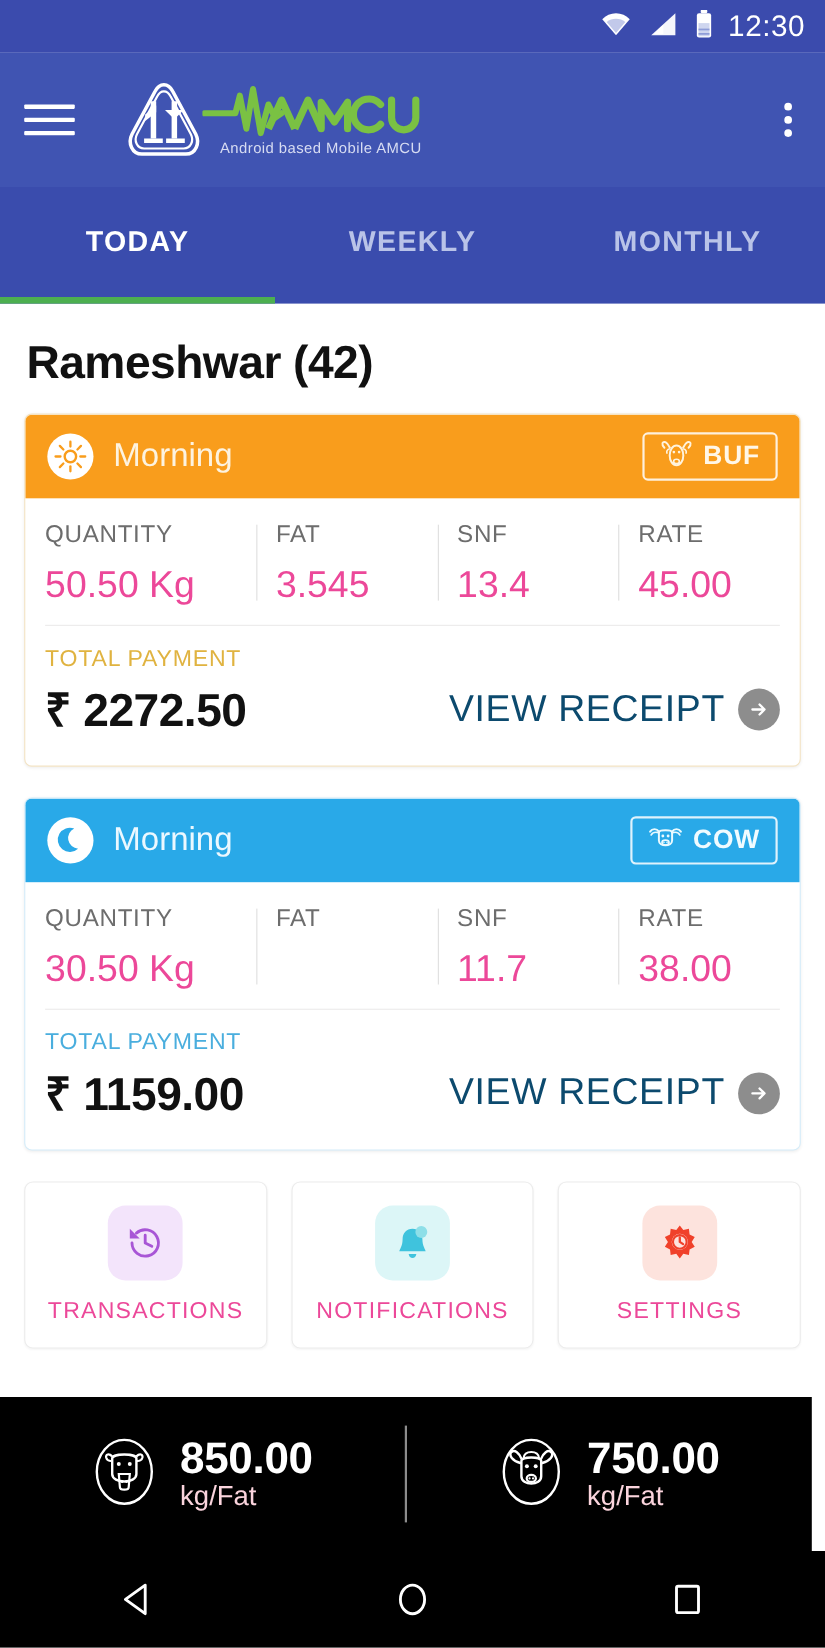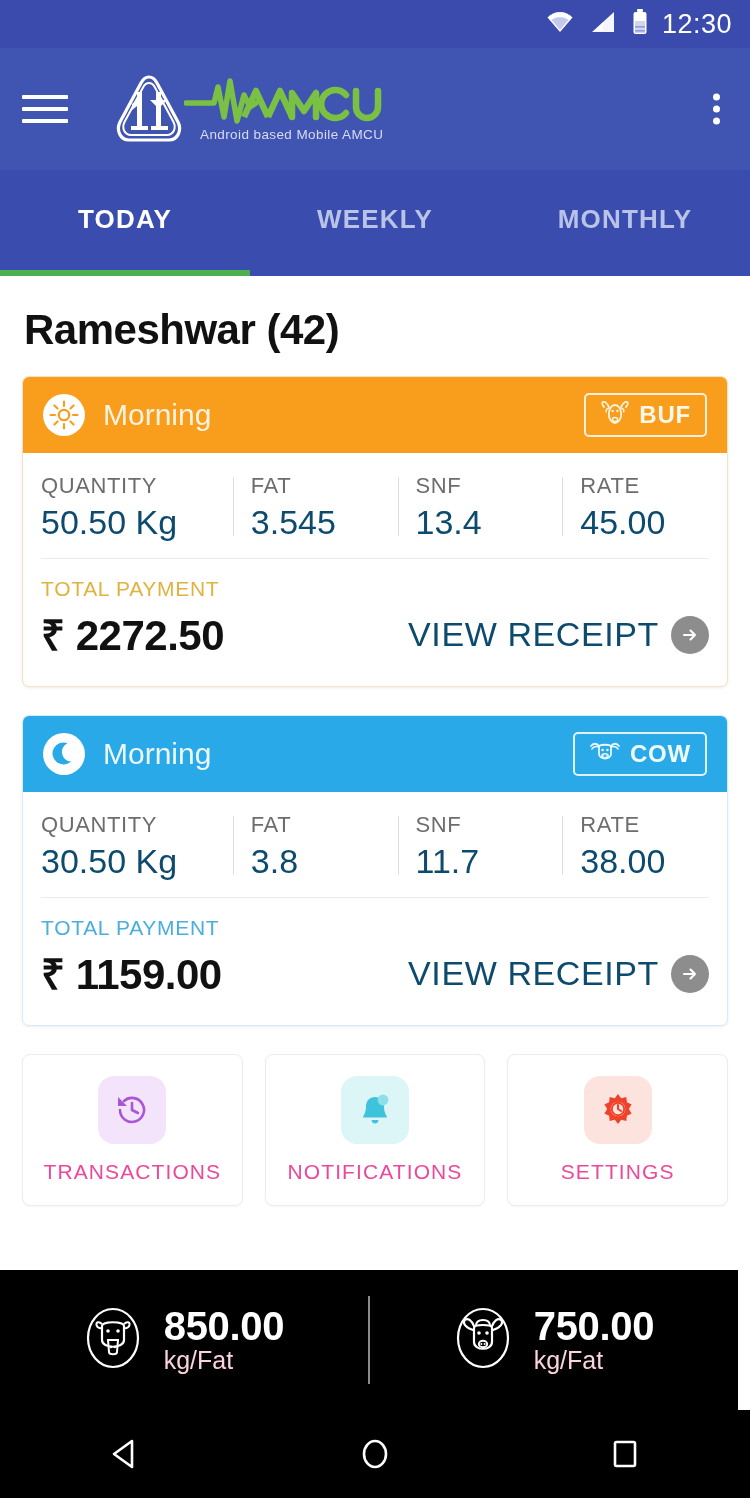--- a/index.html
+++ b/index.html
@@ -92,21 +92,21 @@
   .animal-badge .bt{ color:#fff7e8; font-size:24px; font-weight:bold; letter-spacing:.8px; }
   .card.cow .animal-badge .bt{ color:#f0fbff; }
 
   
   .metrics{ display:flex; padding:20px 0 16px 0; }
   .metric{ flex:1; padding:0 18px; position:relative; }
   .metric + .metric::before{
     content:""; position:absolute; left:0; top:4px; bottom:6px; width:1px; background:#dedede;
   }
   .metric .m-label{ font-size:22px; color:#6d6d6d; letter-spacing:.6px; }
-  .metric .m-value{ font-size:34px; color:#0c4a6e; margin-top:4px; }
+  .metric .m-value{ font-size:34px; color:#ec4899; margin-top:14px; }
   .metric.q{ flex:1.35; }
 
   .divider{ height:1px; background:#eceaea; margin:0 18px; }
 
   .payrow{ display:flex; align-items:flex-end; padding:18px 18px 24px 18px; }
   .pay-left{ flex:1; }
   .pay-label{ font-size:21px; letter-spacing:.7px; }
   .card.buf .pay-label{ color:#e0b340; }
   .card.cow .pay-label{ color:#4aaede; }
   .pay-amount{ font-size:42px; font-weight:bold; color:#111; margin-top:4px; letter-spacing:-.5px; }
@@ -329,21 +329,20 @@
       </div>
     </div>
 
     <div class="metrics">
       <div class="metric q">
         <div class="m-label">QUANTITY</div>
         <div class="m-value">30.50 Kg</div>
       </div>
       <div class="metric">
         <div class="m-label">FAT</div>
-        <div class="m-value">3.8</div>
       </div>
       <div class="metric">
         <div class="m-label">SNF</div>
         <div class="m-value">11.7</div>
       </div>
       <div class="metric">
         <div class="m-label">RATE</div>
         <div class="m-value">38.00</div>
       </div>
     </div>

